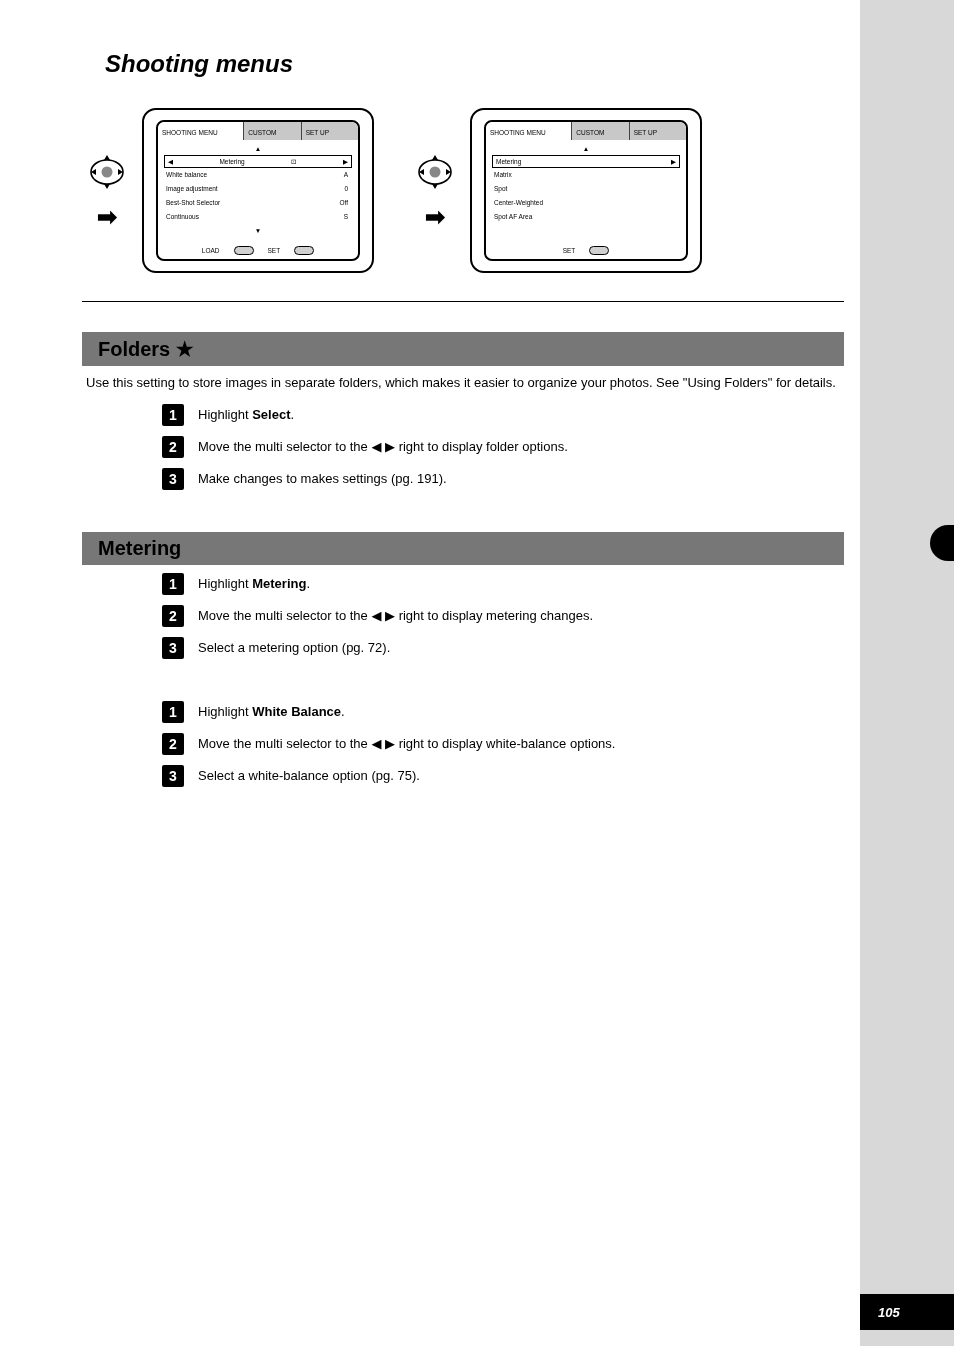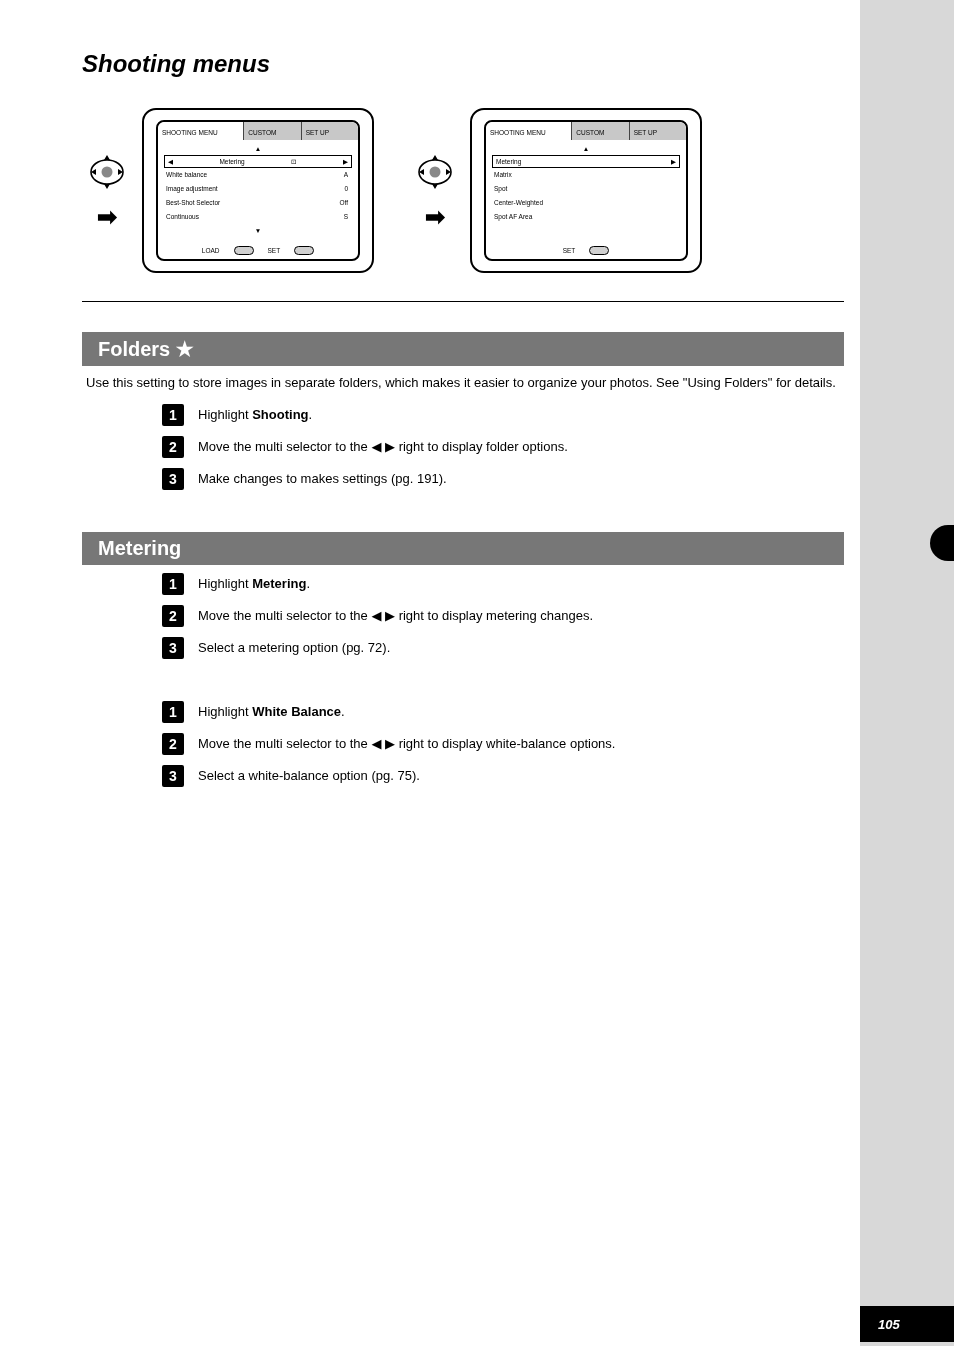--- a/index.html
+++ b/index.html
@@ -25,21 +25,21 @@
     top: 525px;
     width: 24px;
     height: 36px;
     background: #000;
     border-top-left-radius: 18px;
     border-bottom-left-radius: 18px;
   }
   .page-num-box {
     position: absolute;
     right: 0;
-    bottom: 4px;
+    bottom: 16px;
     width: 94px;
     height: 36px;
     background: #000;
     color: #fff;
     font-size: 13px;
     font-style: italic;
     font-weight: bold;
     display: flex;
     align-items: center;
     justify-content: flex-start;
@@ -49,20 +49,21 @@
     position: absolute;
     left: 82px;
     top: 50px;
     width: 762px;
   }
   .page-title {
     font-size: 24px;
     font-weight: bold;
     font-style: italic;
     margin-bottom: 30px;
+    margin-left: 23px;
   }
   .diagrams {
     display: flex;
     gap: 36px;
   }
   .diagram-group {
     display: flex;
     align-items: center;
     gap: 10px;
   }
@@ -141,21 +142,21 @@
     width: 20px; height: 9px;
     border: 1px solid #000;
     border-radius: 5px;
     background: #d0d0d0;
   }
   .hr { border: none; border-top: 1px solid #000; margin: 28px 0 30px 0; width: 100%; }
   .intro { font-size: 13px; line-height: 1.3; margin-bottom: 28px; }
   .intro strong { font-weight: bold; }
   .section-header {
     background: #777;
-    color: #ffffff;
+    color: #000000;
     font-size: 20px;
     font-weight: bold;
     padding: 5px 16px;
     margin-bottom: 8px;
   }
   .section-desc {
     font-size: 13px;
     line-height: 1.4;
     margin: 4px 4px 12px 4px;
   }
@@ -301,21 +302,21 @@
 
   <hr class="hr">
 
 
   <div>
     <div class="section-header">Folders ★</div>
     <p class="section-desc">Use this setting to store images in separate folders, which makes it easier to organize your photos. See "Using Folders" for details.</p>
     <div class="steps">
       <div class="step">
         <div class="num">1</div>
-        <div class="text"><span>Highlight </span><span class="option">Shooting</span><span>.</span></div>
+        <div class="text"><span>Highlight </span><span class="option">Select</span><span>.</span></div>
       </div>
       <div class="step">
         <div class="num">2</div>
         <div class="text"><span>Move the multi selector to the </span><span class="tri">◀ ▶</span> <span> right to display folder options.</span></div>
       </div>
       <div class="step">
         <div class="num">3</div>
         <div class="text"><span>Make changes to makes settings (</span><span>pg. 191</span><span>).</span></div>
       </div>
     </div>

